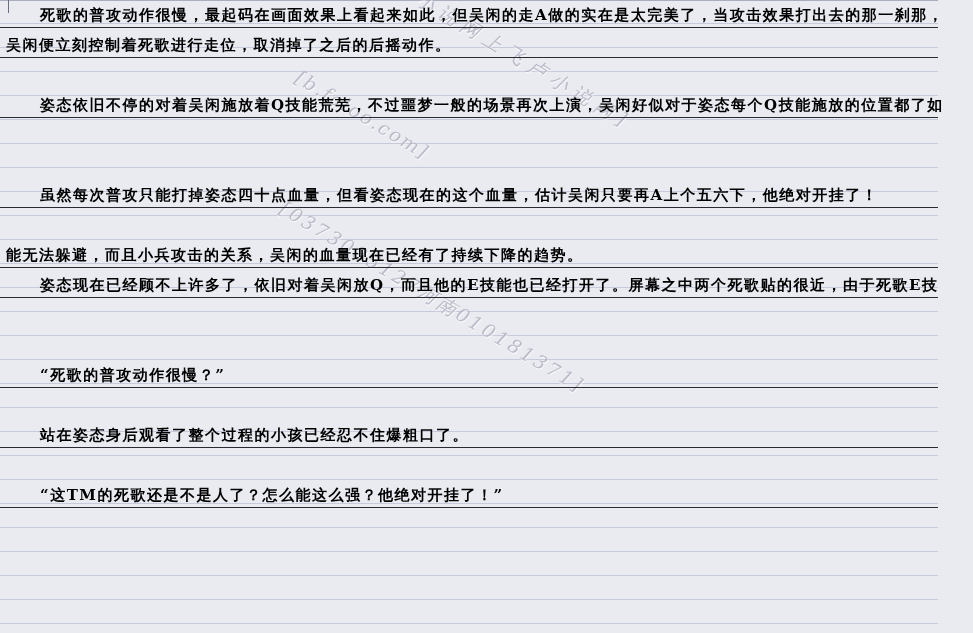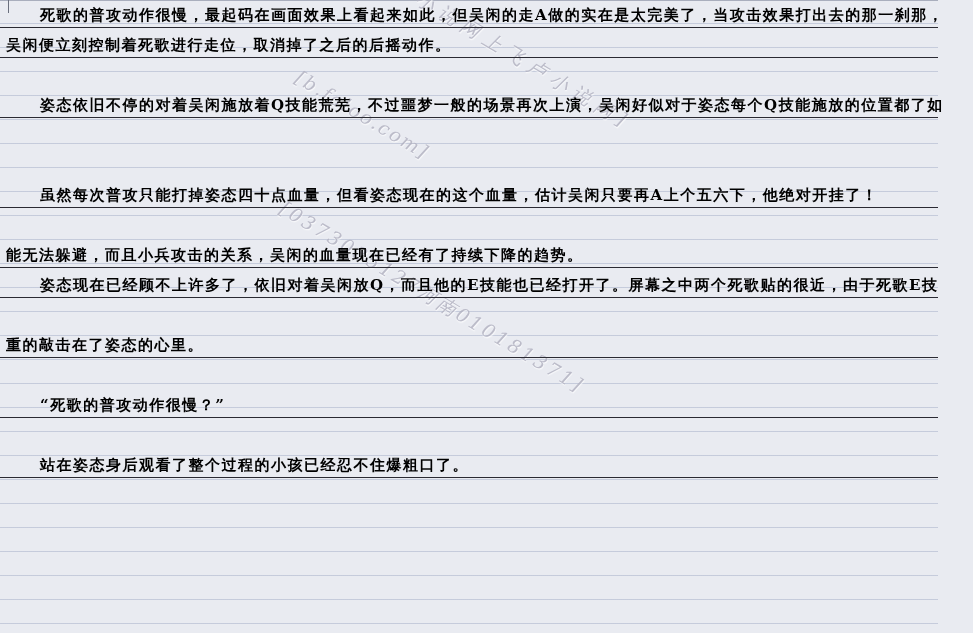--- a/index.html
+++ b/index.html
@@ -78,20 +78,20 @@
       <div class="row text"><span class="txt">吴闲便立刻控制着死歌进行走位，取消掉了之后的后摇动作。</span></div>
       <div class="row blank"></div>
       <div class="row text first"><span class="txt">姿态依旧不停的对着吴闲施放着Q技能荒芜，不过噩梦一般的场景再次上演，吴闲好似对于姿态每个Q技能施放的位置都了如</span></div>
       <div class="row blank"></div>
       <div class="row blank"></div>
       <div class="row text first"><span class="txt">虽然每次普攻只能打掉姿态四十点血量，但看姿态现在的这个血量，估计吴闲只要再A上个五六下，他绝对开挂了！</span></div>
       <div class="row blank"></div>
       <div class="row text"><span class="txt">能无法躲避，而且小兵攻击的关系，吴闲的血量现在已经有了持续下降的趋势。</span></div>
       <div class="row text first"><span class="txt">姿态现在已经顾不上许多了，依旧对着吴闲放Q，而且他的E技能也已经打开了。屏幕之中两个死歌贴的很近，由于死歌E技</span></div>
       <div class="row blank"></div>
-      <div class="row text"><span class="txt">重的敲击在了姿态的心里。</span></div>
       <div class="row blank"></div>
       <div class="row text first"><span class="txt">“死歌的普攻动作很慢？”</span></div>
       <div class="row blank"></div>
       <div class="row text first"><span class="txt">站在姿态身后观看了整个过程的小孩已经忍不住爆粗口了。</span></div>
       <div class="row blank"></div>
+      <div class="row text first"><span class="txt">“这TM的死歌还是不是人了？怎么能这么强？他绝对开挂了！”</span></div>
     </div>
 </div>
 
 </body></html>

